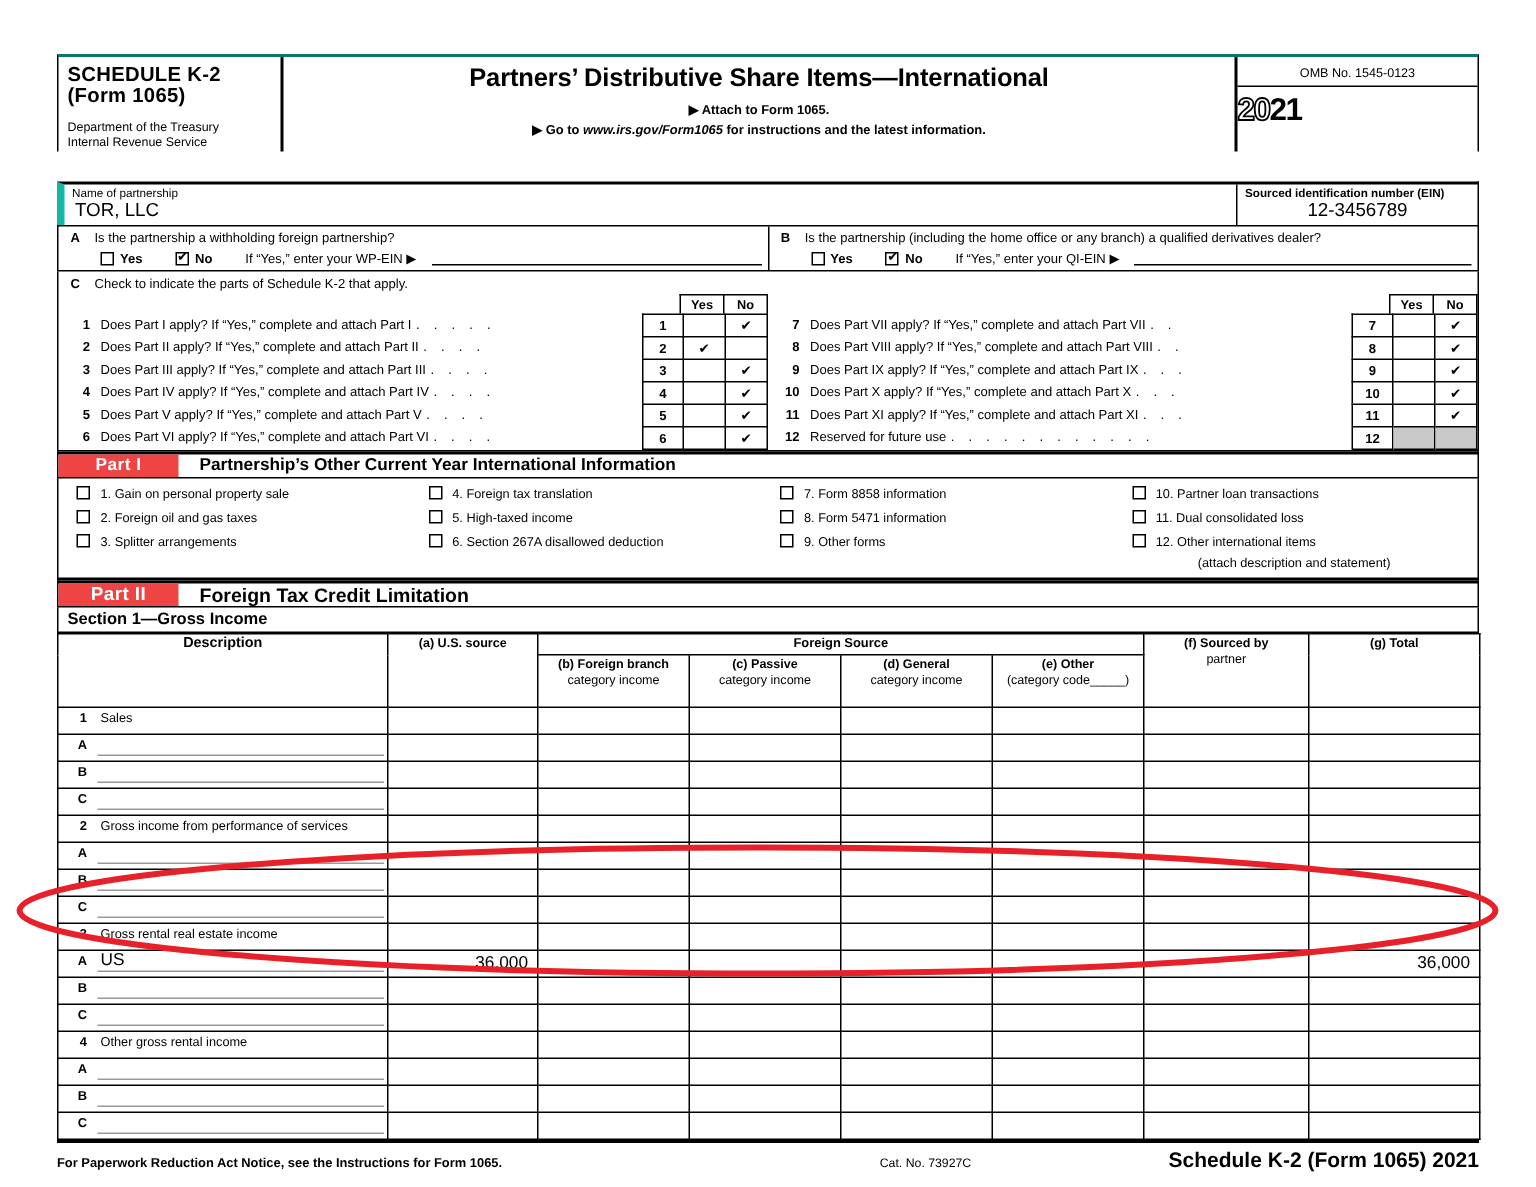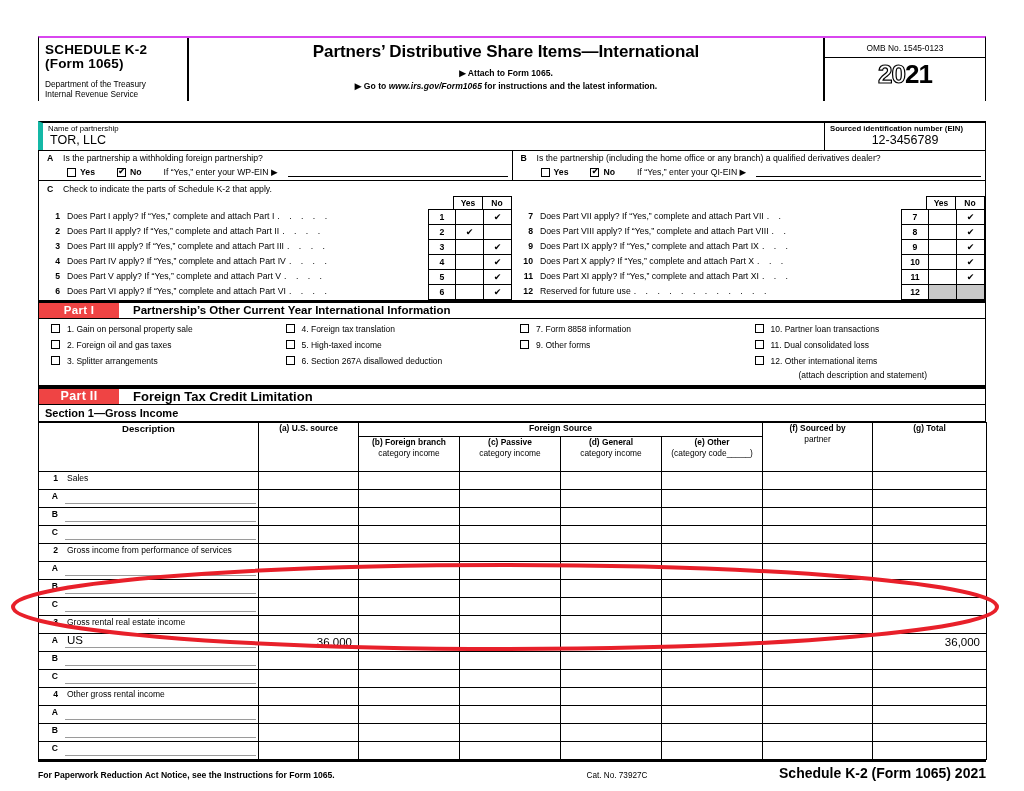--- a/index.html
+++ b/index.html
@@ -3,31 +3,31 @@
 <meta charset="utf-8">
 <style>
   html,body{margin:0;padding:0;background:#ffffff;}
   body{width:1024px;height:791px;font-family:"Liberation Sans",sans-serif;color:#000;}
   #page{position:relative;width:1024px;height:791px;background:#fff;overflow:hidden;}
   .sheet{position:absolute;left:38px;top:36px;width:948px;}
   .b{font-weight:bold;}
   .i{font-style:italic;}
 
   
-  .hdr{display:flex;border-top:2px solid #d946ef;border-left:1px solid #000;border-right:1px solid #000;}
+  .hdr{display:flex;border-top:2px solid #0f766e;border-left:1px solid #000;border-right:1px solid #000;}
   .hdr-l{width:150px;border-right:2px solid #000;padding:5px 6px 2px 6px;box-sizing:border-box;}
   .sch{font-size:13.5px;font-weight:bold;line-height:14px;letter-spacing:.2px;}
   .dept{font-size:8.3px;line-height:9.6px;margin-top:9px;}
   .hdr-c{flex:1;padding:4px 0 2px 0;box-sizing:border-box;border-right:2px solid #000;}
   .title{font-size:17px;font-weight:bold;text-align:center;letter-spacing:-.1px;line-height:20px;}
   .sub1{font-size:8.6px;font-weight:bold;text-align:center;margin-top:6px;}
   .sub2{font-size:8.6px;font-weight:bold;text-align:center;margin-top:3px;}
   .hdr-r{width:160px;box-sizing:border-box;}
   .omb{font-size:8.4px;text-align:center;padding:5px 0 4px;border-bottom:1px solid #000;}
-  .yr{text-align:center;font-size:26px;font-weight:bold;line-height:28px;padding-top:2px;letter-spacing:-1px;}
+  .yr{text-align:left;font-size:21px;font-weight:bold;line-height:28px;padding-top:2px;letter-spacing:-1px;}
   .yr .hollow{color:#fff;-webkit-text-stroke:1.2px #000;}
 
   
   .nm{display:flex;border-left:5px solid #14b8a6;border-right:1px solid #000;border-top:2px solid #000;margin-top:20px;}
   .nm-l{flex:1;border-right:1px solid #000;padding:1px 5px 2px;box-sizing:border-box;}
   .nm-r{width:160px;padding:1px 5px 2px;box-sizing:border-box;}
   .cap{font-size:7.8px;line-height:9px;}
   .val{font-size:12.5px;line-height:15px;padding-left:2px;}
   .val-c{font-size:12.5px;line-height:15px;text-align:center;}
 
@@ -312,20 +312,24 @@
             </div>
             <div class="p1item">
               <span class="cb"></span>
               <span>6. Section 267A disallowed deduction</span>
             </div>
           </div>
       <div class="p1col" id="p1c3">
             <div class="p1item">
               <span class="cb"></span>
               <span>7. Form 8858 information</span>
+            </div>
+            <div class="p1item">
+              <span class="cb"></span>
+              <span>8. Form 5471 information</span>
             </div>
             <div class="p1item">
               <span class="cb"></span>
               <span>9. Other forms</span>
             </div>
           </div>
       <div class="p1col" id="p1c4">
         <div class="p1item">
               <span class="cb"></span>
               <span>10. Partner loan transactions</span>

